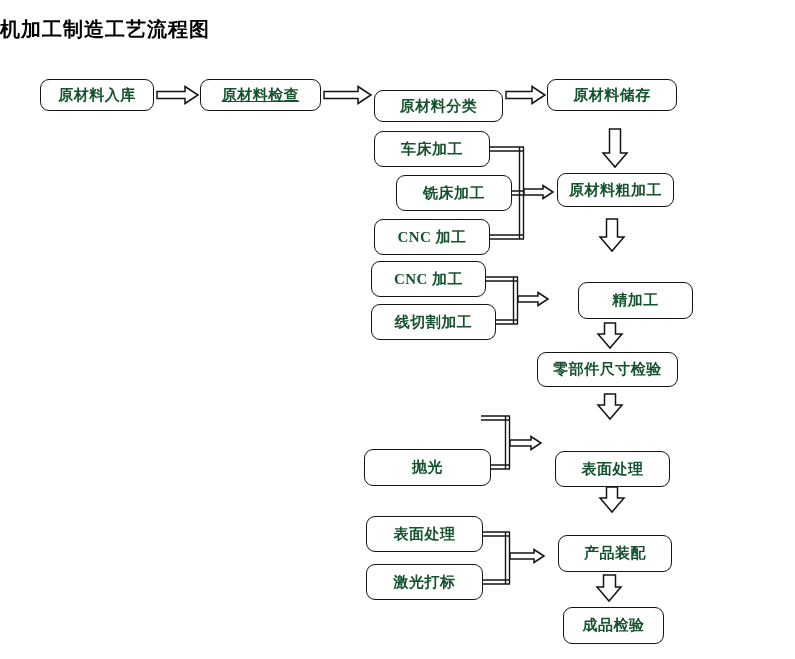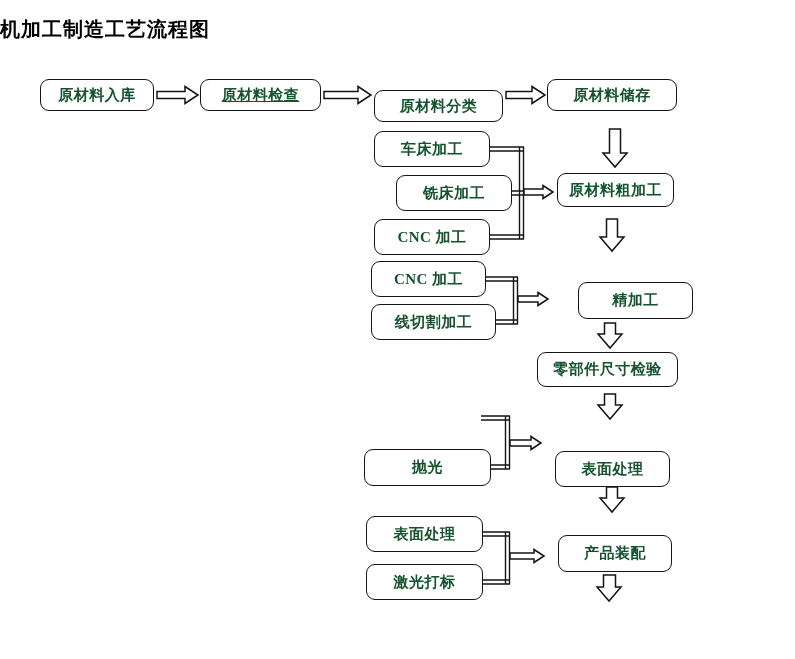--- a/index.html
+++ b/index.html
@@ -93,20 +93,21 @@
   <div class="node" style="left:40px;  top:79px;  width:114px; height:32px;">原材料入库</div>
   <div class="node" style="left:200px; top:79px;  width:121px; height:32px;text-decoration:underline;">原材料检查</div>
   <div class="node" style="left:374px; top:90px;  width:129px; height:32px;">原材料分类</div>
   <div class="node" style="left:547px; top:79px;  width:130px; height:32px;">原材料储存</div>
 
   <div class="node" style="left:557px; top:173px; width:117px; height:34px;">原材料粗加工</div>
   <div class="node" style="left:578px; top:282px; width:115px; height:37px;">精加工</div>
   <div class="node" style="left:537px; top:352px; width:141px; height:35px;">零部件尺寸检验</div>
   <div class="node" style="left:555px; top:427px; width:115px; height:36px;margin-top:24px;">表面处理</div>
   <div class="node" style="left:558px; top:535px; width:114px; height:37px;">产品装配</div>
+  <div class="node" style="left:563px; top:607px; width:101px; height:37px;">成品检验</div>
 
   <div class="node" style="left:374px; top:131px; width:116px; height:36px;">车床加工</div>
   <div class="node" style="left:374px; top:175px; width:116px; height:36px;margin-left:22px;">铣床加工</div>
   <div class="node" style="left:374px; top:219px; width:116px; height:36px;">CNC 加工</div>
 
   <div class="node" style="left:371px; top:261px; width:115px; height:36px;">CNC 加工</div>
   <div class="node" style="left:371px; top:304px; width:125px; height:36px;">线切割加工</div>
 
   <div class="node" style="left:364px; top:449px; width:127px; height:37px;">抛光</div>
 

